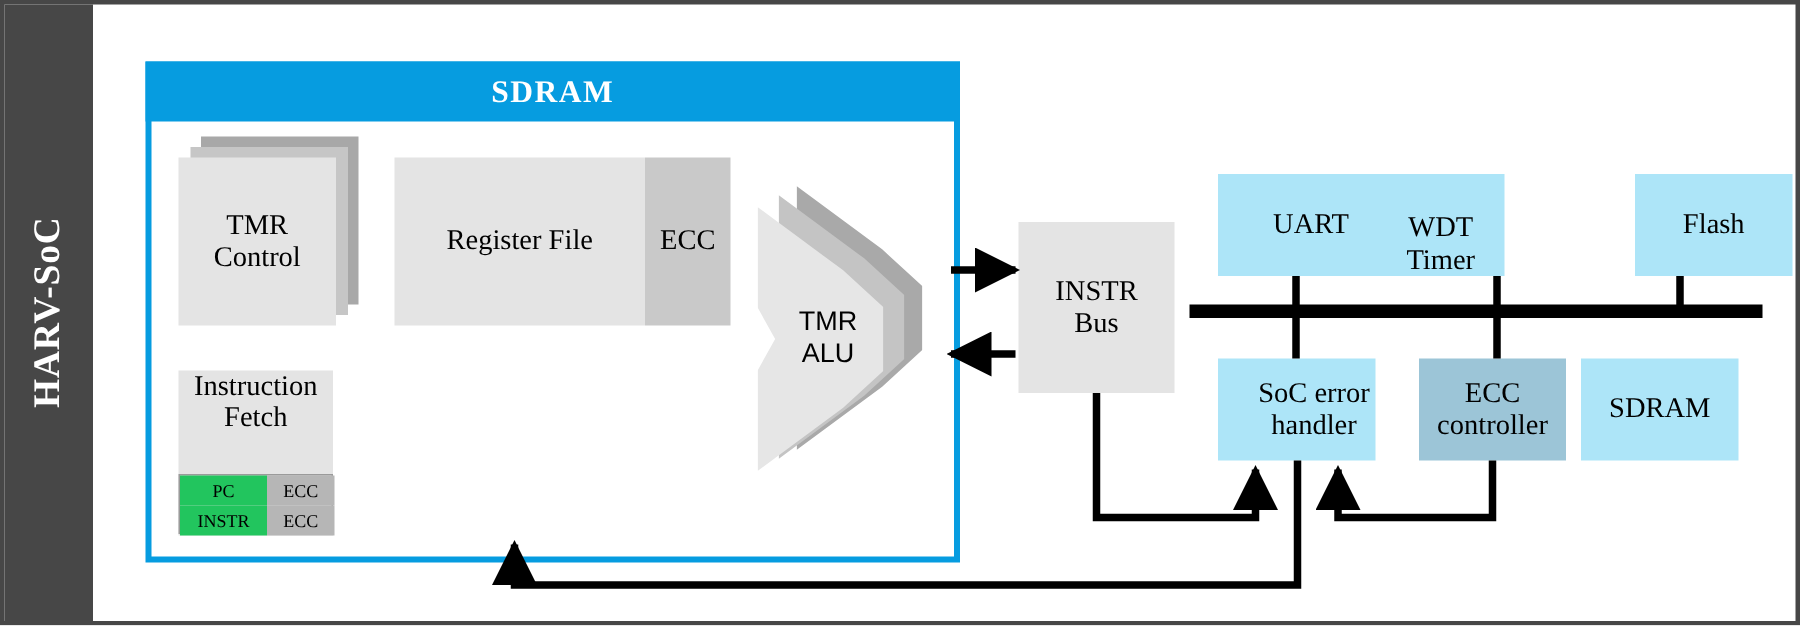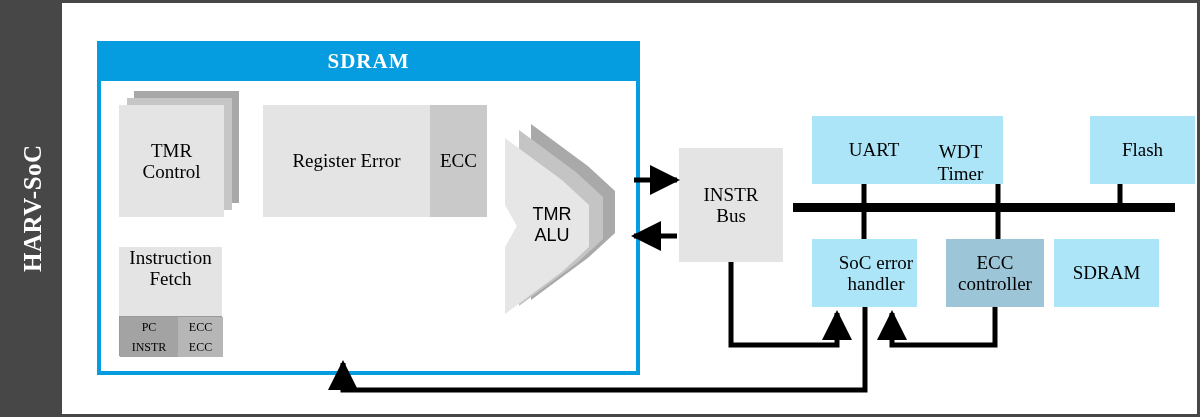--- a/index.html
+++ b/index.html
@@ -132,21 +132,21 @@
   }
   .ifetch-cell {
     display: flex;
     align-items: center;
     justify-content: center;
     font-family: "Liberation Serif", serif;
     font-size: 12px;
     color: #000000;
     box-sizing: border-box;
   }
-  .ifc-left  { background: #a3a3a3; }
+  .ifc-left  { background: #22c55e; }
   .ifc-right { background: #b6b6b6; }
   
   .pblk {
     position: absolute;
     box-sizing: border-box;
     display: flex;
     align-items: center;
     justify-content: center;
     text-align: center;
     background: #ade5f8;
@@ -187,21 +187,21 @@
   <div class="stack-l1" style="left:134px; top:91px; width:105px; height:112px;"></div>
   <div class="stack-l2" style="left:127px; top:98px; width:105px; height:112px;"></div>
   <div class="blk" style="left:119px; top:105px; width:105px; height:112px;">
     <span>
       <span>TMR</span><br>
       <span>Control</span>
     </span>
   </div>
 
   <div class="blk" style="left:263px; top:105px; width:167px; height:112px;">
-    <span>Register Error</span>
+    <span>Register File</span>
   </div>
   <div class="blk dark" style="left:430px; top:105px; width:57px; height:112px;">
     <span>ECC</span>
   </div>
 
   <div class="alu-wrap">
     <div class="alu-shape alu-back2"></div>
     <div class="alu-shape alu-back1"></div>
     <div class="alu-shape alu-front"></div>
     <div class="alu-label">

